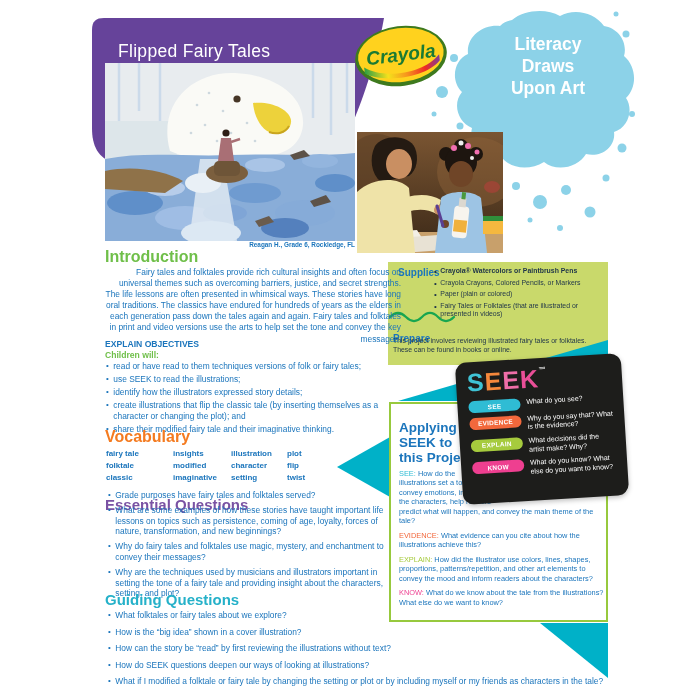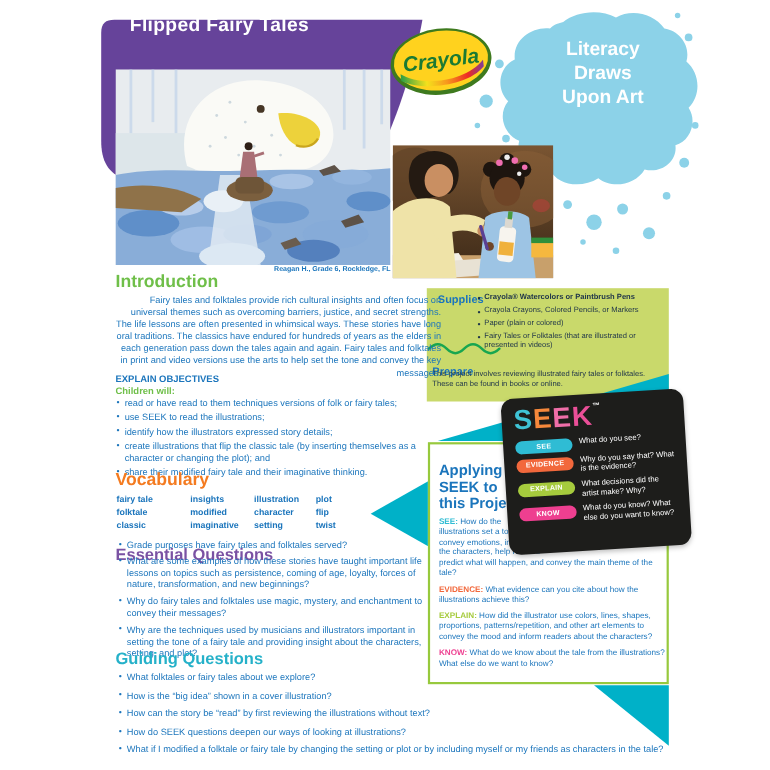--- a/index.html
+++ b/index.html
@@ -1,21 +1,21 @@
 <!DOCTYPE html>
 <html style="--purple: #66439a; --splatblue: #8cd2e8; --blue: #1b75bc; --green: #6fbf49; --orange: #f47b20; --vpurple: #7a52a3; --tealh: #25b1c9; --teal: #00b1c8; --boxgreen: #c9d96b; --bordergreen: #97c93d; --dark: #1d3349; --see: #2fbcd4; --evidence: #f2683c; --explain: #a6cb3d; --know: #ee3f90; --wave: #18a650; --black: #1d1d1b;"><head>
 <meta charset="utf-8">
 <style>
   html,body{margin:0;padding:0;background:#f4f4f4;}
   .page{position:relative;width:700px;height:700px;background:#fff;overflow:hidden;
         font-family:"Liberation Sans",sans-serif;margin:0 auto;}
   .abs{position:absolute;}
   svg{display:block;}
   
-  .banner-title{left:118px;top:12px;color:#fff;font-size:17.5px;font-weight:bold;letter-spacing:.3px;z-index:4;}
+  .banner-title{left:118px;top:41px;color:#fff;font-size:17.5px;font-weight:normal;letter-spacing:.3px;z-index:4;}
   .splat-text{font-weight:bold;fill:#fff;font-size:17.5px;}
   
   .h-green{color:var(--green,#6fbf49);font-size:16px;font-weight:bold;}
   .h-orange{color:var(--orange,#f47b20);font-size:16px;font-weight:bold;}
   .h-vpurple{color:var(--vpurple,#7a52a3);font-size:15px;font-weight:bold;margin-top:24px;}
   .h-teal{color:var(--tealh,#25b1c9);font-size:15px;font-weight:bold;}
   .body-blue{color:var(--blue,#1b75bc);font-size:8.4px;line-height:1.32;text-align:right;}
   .lo-head{color:var(--blue,#1b75bc);font-size:8.6px;font-weight:bold;}
   .lo-sub{color:var(--green,#6fbf49);font-size:8.6px;font-weight:bold;}
   .blist{color:var(--blue,#1b75bc);font-size:8.4px;line-height:1.26;}
@@ -35,21 +35,21 @@
   .prep-label{position:absolute;left:5px;top:61px;color:var(--blue,#1b75bc);font-size:10px;font-weight:bold;margin-top:10px;}
   .prep-body{position:absolute;left:5px;top:74px;width:208px;color:var(--dark,#1d3349);font-size:6.9px;line-height:1.32;}
   
   .applying-box{left:389px;top:402px;width:215px;height:216px;background:#fff;
                 border:2px solid var(--bordergreen,#97c93d);z-index:2;}
   .app-head{left:399px;top:420px;width:110px;color:var(--blue,#1b75bc);
             font-size:13.5px;font-weight:bold;line-height:1.12;z-index:3;}
   .app-paras{left:399px;top:469px;width:206px;color:var(--blue,#1b75bc);font-size:7.4px;line-height:1.28;z-index:3;}
   .card-spacer{float:right;width:112px;height:31px;}
   .app-paras p{margin:0 0 5px 0;}
-  .lead{font-weight:bold;}
+  .lead{font-weight:normal;}
   .lead.see{color:var(--see,#2fbcd4);} .lead.evidence{color:var(--evidence,#f2683c);}
   .lead.explain{color:var(--explain,#a6cb3d);} .lead.know{color:var(--know,#ee3f90);}
   
   .seek-card{left:459px;top:358px;width:166px;height:142px;background:var(--black,#1d1d1b);
              border-radius:11px;transform:rotate(-3.5deg);z-index:5;padding:8px 11px;box-sizing:border-box;
              box-shadow:0 2px 5px rgba(0,0,0,.25);}
   .seek-logo{font-size:25px;font-weight:bold;letter-spacing:1px;line-height:1;}
   .seek-logo .tm{color:#fff;font-size:7px;vertical-align:top;letter-spacing:0;}
   .ls{color:#3fc3d5;} .le1{color:#f6883b;} .le2{color:#ef6ea8;} .lk{color:#ea4f98;}
   .seek-rows{display:grid;grid-template-columns:58px 1fr;row-gap:4.5px;margin-top:6px;align-items:start;}

